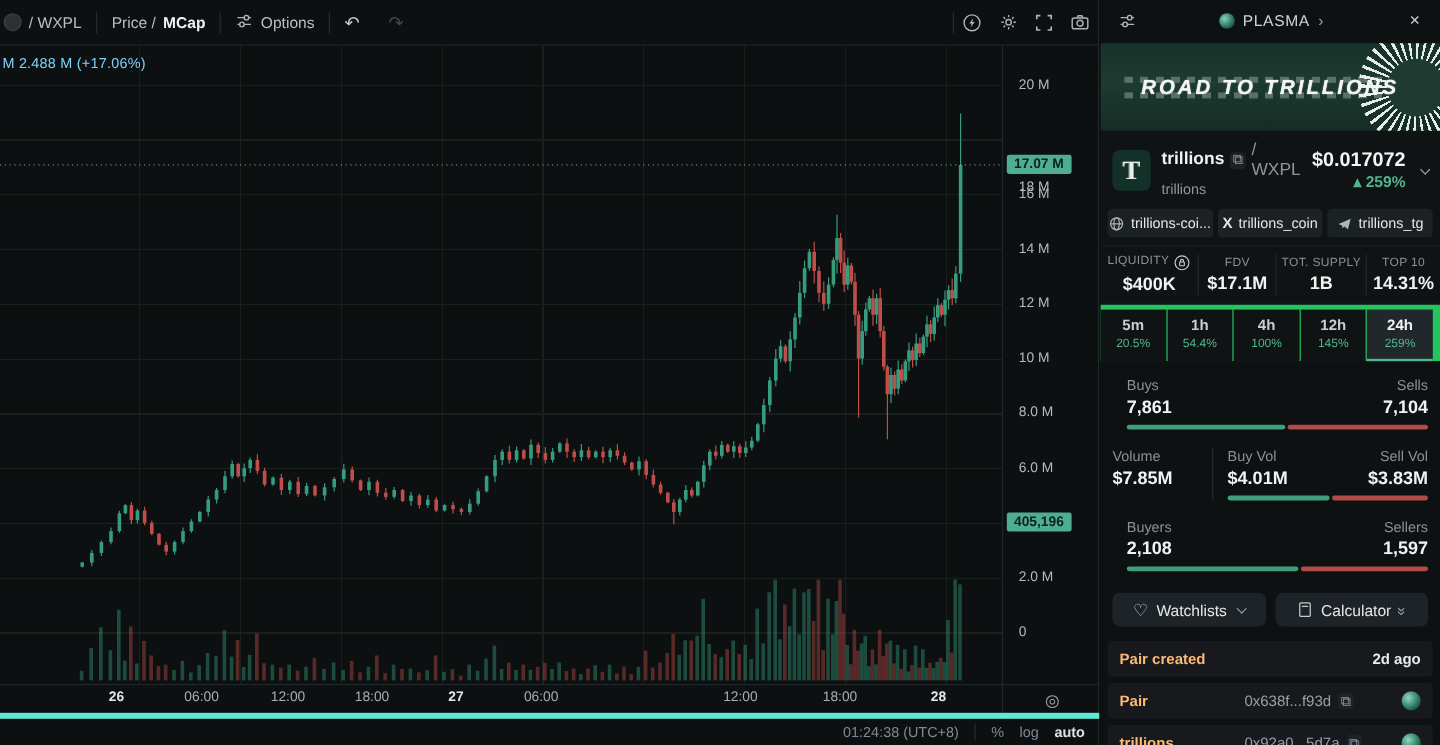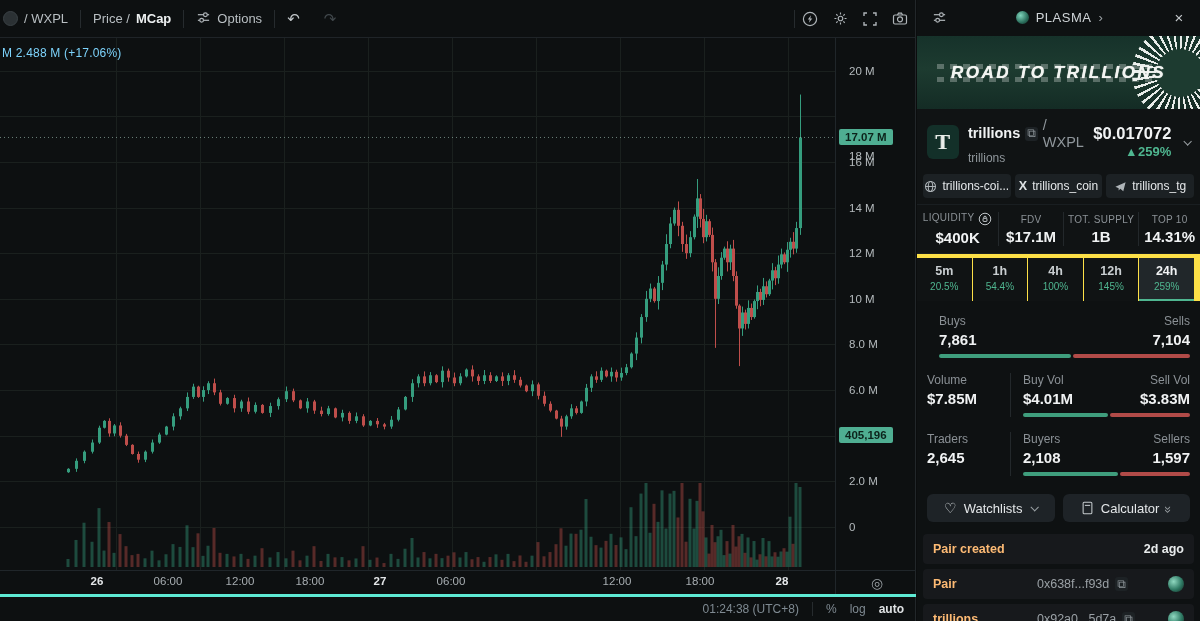--- a/index.html
+++ b/index.html
@@ -29,21 +29,21 @@
   .y-badge { position:absolute; left:3px; padding:2px 6px; font-size:11.5px; font-weight:bold; color:#0c231b;
              background:#4fae92; border-radius:2px; transform:translateY(-50%); }
 
   .time-axis { position:absolute; left:0; top:570px; width:916px; height:24px; border-top:1px solid #20262a; cursor:ew-resize; }
   .t-label { position:absolute; top:4px; font-size:11.5px; color:#a7adb1; transform:translateX(-50%); }
   .t-label.bold { color:#e3e6e8; font-weight:bold; }
   .ta-sep { position:absolute; left:835px; top:0; width:1px; height:24px; background:#20262a; }
   .target-btn { position:absolute; left:864px; top:1px; width:26px; height:21px; display:flex; align-items:center; justify-content:center;
                 color:#9aa0a4; font-size:14px; cursor:pointer; }
 
-  .chart-footer { position:absolute; left:0; top:594px; width:916px; height:27px; border-top:3px solid #5eead4;
+  .chart-footer { position:absolute; left:0; top:594px; width:916px; height:27px; border-top:5px solid #5eead4;
                   display:flex; align-items:center; font-size:12px; color:#7f8a92; padding-right:12px; }
   .cf-right { margin-left:auto; display:flex; align-items:center; gap:13px; }
   .cf-divider { width:1px; height:14px; background:#262b2e; }
   .cf-btn { cursor:pointer; }
   .cf-auto { color:#dfe2e4; font-weight:bold; }
 
   
   .panel { position:absolute; left:917px; top:0; width:283px; height:621px; background:#0e1112; overflow:hidden; }
   .panel-header { height:34px; display:flex; align-items:center; padding:0 10px; background:#0e1112; }
   .ph-network { margin:0 auto; display:flex; align-items:center; gap:7px; cursor:pointer; font-size:13px; color:#cfd4d7; letter-spacing:.5px; }
@@ -83,21 +83,21 @@
                 height:24px; font-size:12px; color:#e4e7e9; cursor:pointer; white-space:nowrap; overflow:hidden; }
   .social-btn svg { flex:none; }
   .x-glyph { font-weight:bold; font-size:12.5px; color:#dfe3e5; }
 
   .stats { display:flex; align-items:stretch; background:#101314; border-top:1px solid #191e21; border-bottom:1px solid #191e21; padding:7px 0; }
   .stat { display:flex; flex-direction:column; align-items:center; justify-content:center; gap:3px; padding:0 4px; }
   .stat + .stat { border-left:1px solid #23282b; }
   .stat-label { font-size:10px; color:#8b9196; letter-spacing:.3px; display:flex; align-items:flex-start; gap:4px; white-space:nowrap; }
   .stat-value { font-size:15px; font-weight:bold; color:#f0f2f3; }
 
-  .timeframes { display:flex; gap:1px; background:#fde047; padding:4px 6px 0 0; }
+  .timeframes { display:flex; gap:1px; background:#22c55e; padding:4px 6px 0 0; }
   .tf { flex:1; text-align:center; padding:6px 0 7px 0; cursor:pointer; background:#101314; border-bottom:2px solid transparent; }
   .tf-label { font-size:12.5px; font-weight:bold; color:#c9ced1; }
   .tf-val { font-size:10px; color:#4fb690; margin-top:3px; }
   .tf.active { background:#21272a; border-bottom-color:#4fb690; }
   .tf.active .tf-label { color:#f0f2f3; }
 
   .metrics { padding:6px 10px 2px 10px; background:#0e1112; }
   .metric-row { display:flex; padding:7px 0 8px 0; }
   .m-left { width:84px; flex:none; border-right:1px solid #23282b; padding-right:8px; }
   .m-right { flex:1; padding-left:12px; }
@@ -822,24 +822,20 @@
             <span class="m-value">$4.01M</span>
             <span class="m-value">$3.83M</span>
           </div>
           <div class="m-bar">
               <span class="bg" style="width:51.1%"></span>
               <span class="br"></span>
             </div>
         </div>
       </div>
       <div class="metric-row">
-        <div class="m-left">
-          <div class="m-label">Traders</div>
-          <div class="m-value">2,645</div>
-        </div>
         <div class="m-right">
           <div class="m-ends">
             <span class="m-label">Buyers</span>
             <span class="m-label">Sellers</span>
           </div>
           <div class="m-ends">
             <span class="m-value">2,108</span>
             <span class="m-value">1,597</span>
           </div>
           <div class="m-bar">

